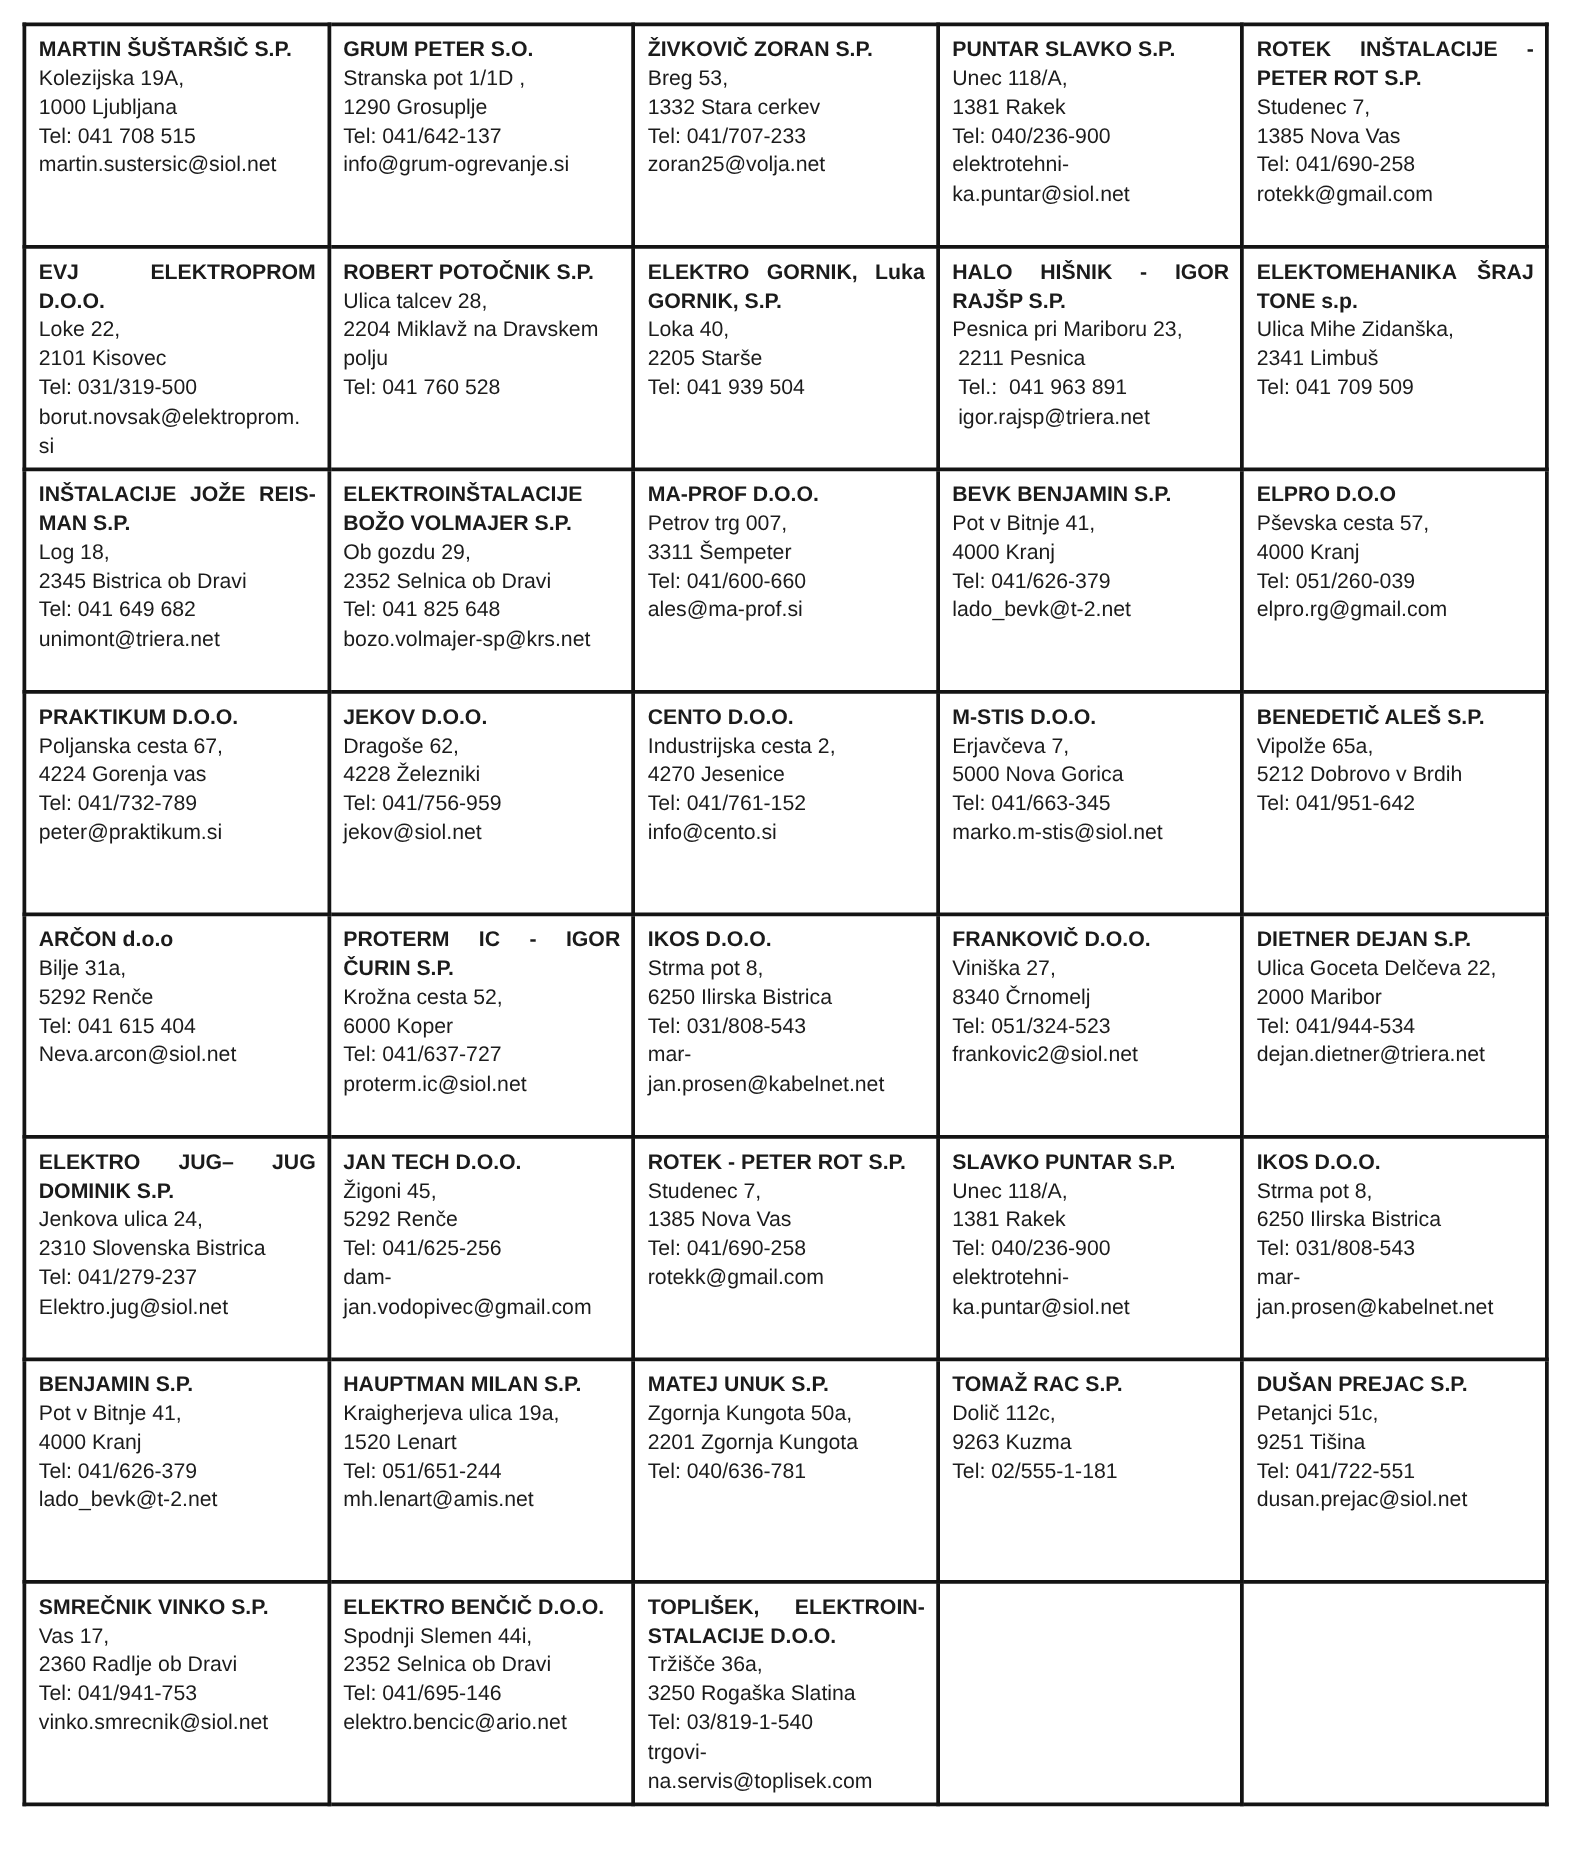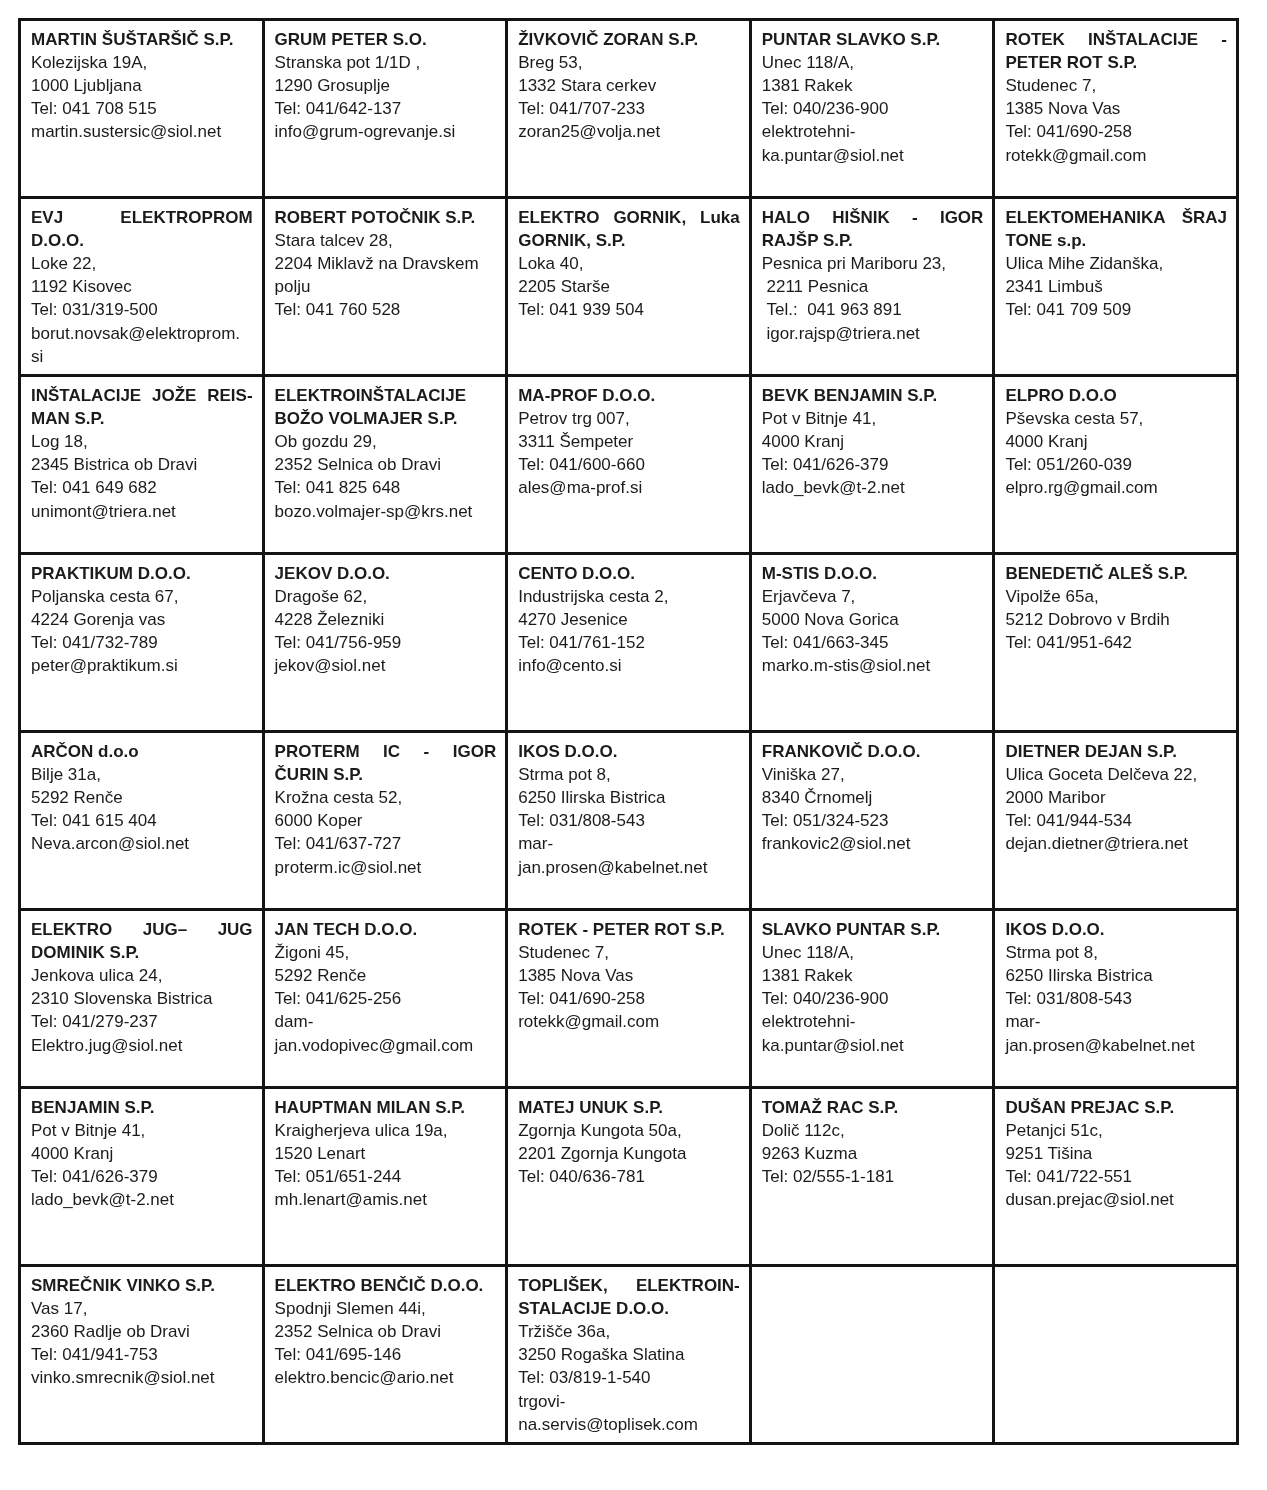--- a/index.html
+++ b/index.html
@@ -79,28 +79,28 @@
           <div class="ln">Studenec 7,</div>
           <div class="ln">1385 Nova Vas</div>
           <div class="ln">Tel: 041/690-258</div>
           <div class="ln">rotekk@gmail.com</div>
         </td>
       </tr>
       <tr>
         <td class="card">
           <div class="nm">EVJ ELEKTROPROM D.O.O.</div>
           <div class="ln">Loke 22,</div>
-          <div class="ln">1192 Kisovec</div>
+          <div class="ln">2101 Kisovec</div>
           <div class="ln">Tel: 031/319-500</div>
           <div class="ln">borut.novsak@elektroprom.</div>
           <div class="ln">si</div>
         </td>
         <td class="card">
           <div class="nm">ROBERT POTOČNIK S.P.</div>
-          <div class="ln">Stara talcev 28,</div>
+          <div class="ln">Ulica talcev 28,</div>
           <div class="ln">2204 Miklavž na Dravskem polju</div>
           <div class="ln">Tel: 041 760 528</div>
         </td>
         <td class="card">
           <div class="nm">ELEKTRO GORNIK, Luka GORNIK, S.P.</div>
           <div class="ln">Loka 40,</div>
           <div class="ln">2205 Starše</div>
           <div class="ln">Tel: 041 939 504</div>
         </td>
         <td class="card">

